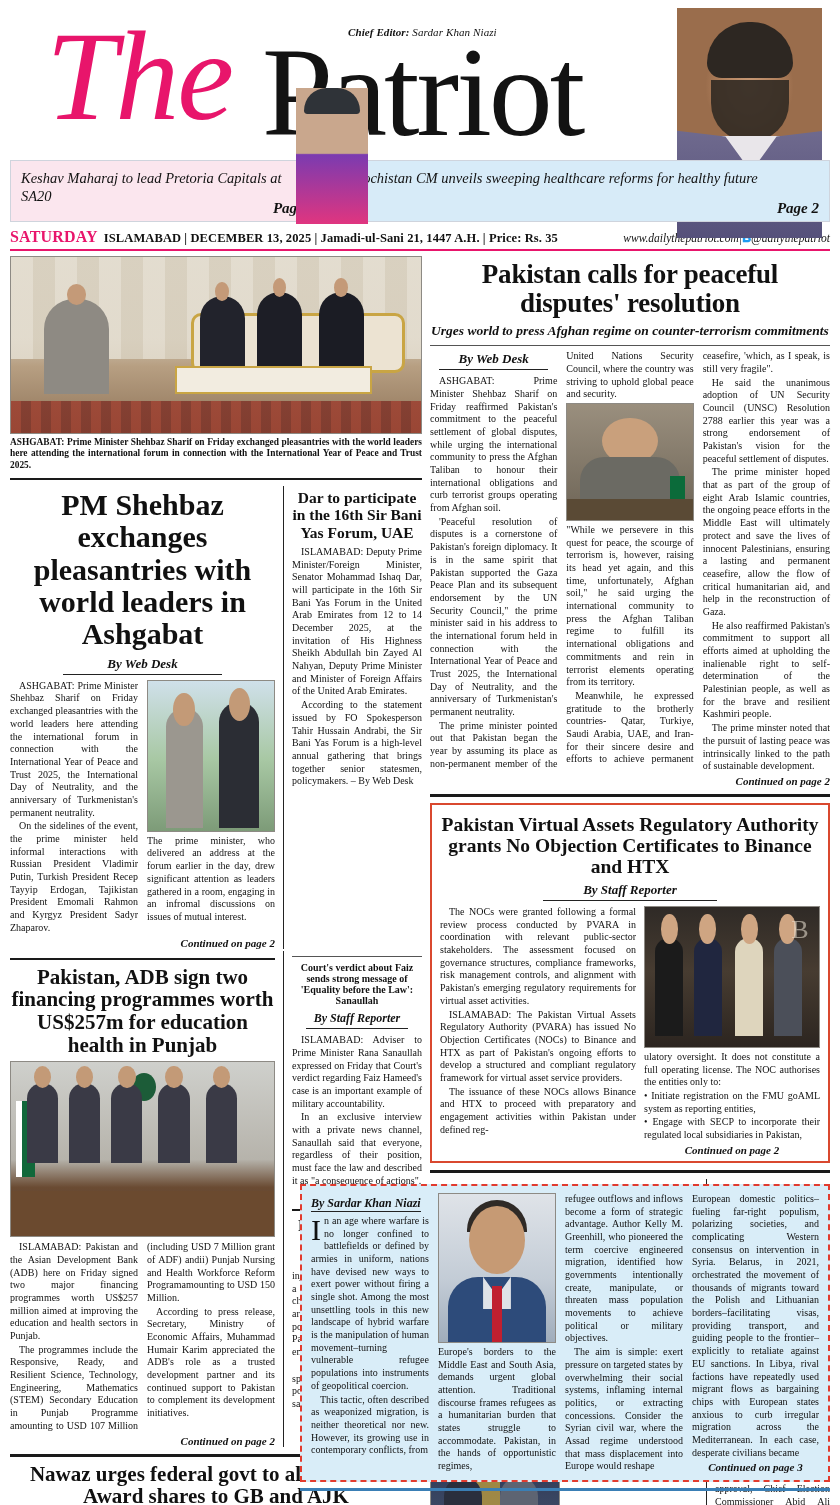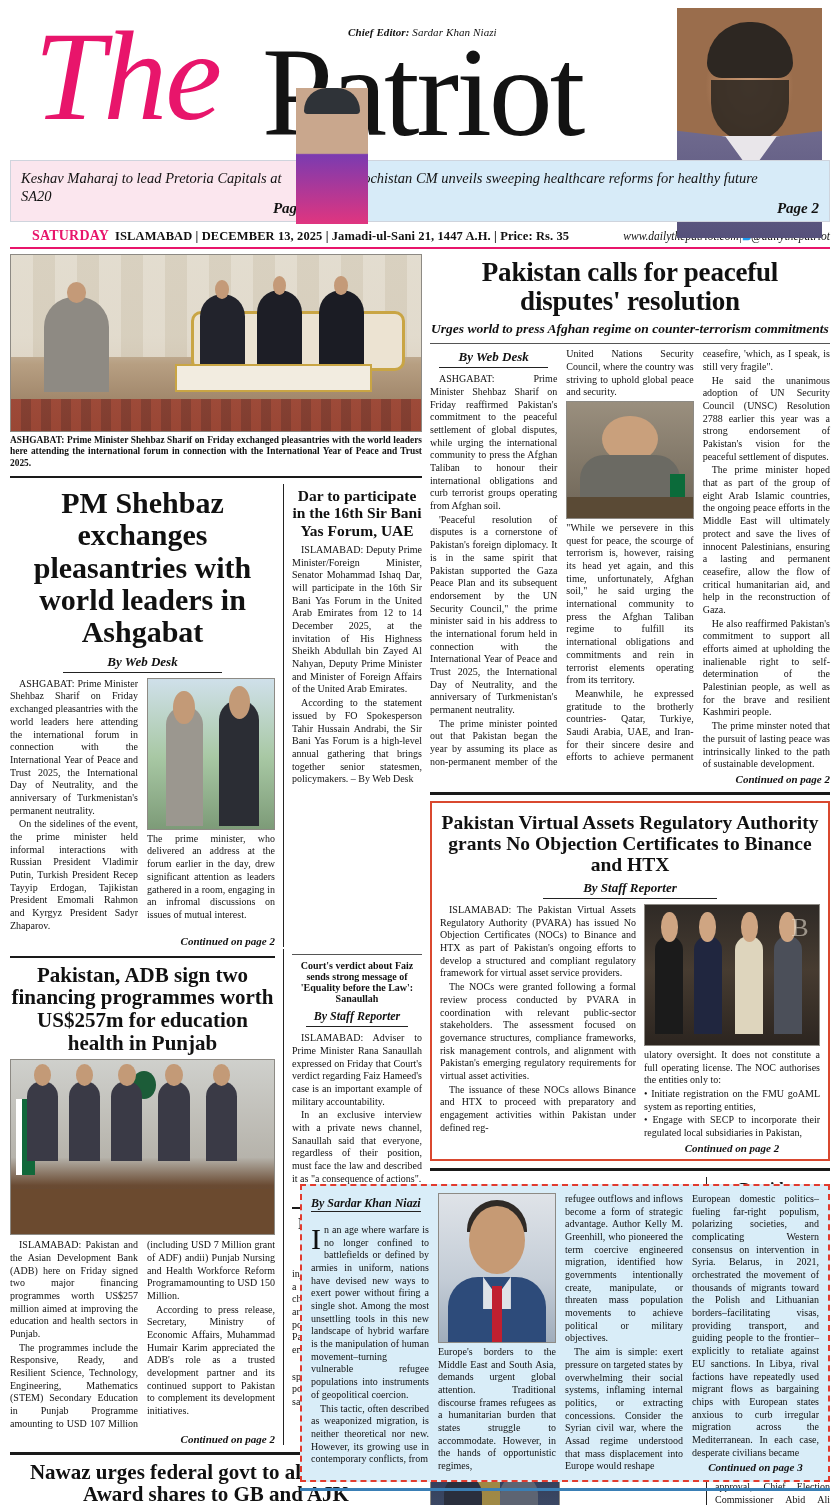--- a/index.html
+++ b/index.html
@@ -15,21 +15,21 @@
 
   
   .masthead { position: relative; height: 152px; }
   .chief-editor {
     position: absolute; left: 338px; top: 20px;
     font-family: "Liberation Serif", serif;
     font-style: italic; font-size: 11px; letter-spacing: .1px;
   }
   .chief-editor b { font-weight: 700; }
   .logo-the {
-    position: absolute; left: 24px; top: 6px;
+    position: absolute; left: 36px; top: 6px;
     font-family: "Liberation Serif", serif;
     font-size: 128px; line-height: 1; color: #E8156B; font-style: italic;
     font-weight: 400; letter-spacing: -2px;
   }
   .logo-patriot {
     position: absolute; left: 252px; top: 22px;
     font-family: "Liberation Serif", serif;
     font-size: 128px; line-height: 1; color: #131313;
     font-weight: 400; letter-spacing: -3px;
   }
@@ -76,23 +76,22 @@
     background: linear-gradient(180deg,#c9a78d 0%,#c9a78d 48%,#7b3bb0 49%,#e0357f 100%);
     z-index: 4;
   }
   .teaser-photo-cric .cap { position:absolute; left:8px; top:0; width:56px; height:26px;
     background:#2f3338; border-radius: 26px 26px 4px 4px; }
 
   
   .dateline-wrap { border-bottom: 2px solid #E8156B; padding: 4px 0 3px 0; margin-top: 2px;
      display:flex; align-items: baseline; }
   .dateline-day {
-    color: #E8156B; font-weight: 700; font-size: 14px; letter-spacing: .2px;
-    font-family: "Liberation Serif", serif;
-    margin-left: 22px;
+    color: #E8156B; font-weight: 700; font-size: 16px; letter-spacing: .2px;
+    font-family: "Liberation Serif", serif;
   }
   .dateline-main { font-size: 12.5px; font-weight: 700; margin-left: 6px; letter-spacing: .1px; }
   .dateline-right { margin-left:auto; font-size: 11.5px; font-style: italic; display:flex; align-items:center;}
   .tw { color: #1d9bf0; font-weight: 700; font-style: normal; font-size: 13px; }
 
   
   .body-grid { display: flex; gap: 8px; margin-top: 5px; }
   .col-left { width: 412px; }
   .col-right { flex: 1; }
 
@@ -369,22 +368,22 @@
         <div class="cont">Continued on page 2</div>
       </div>
 
       <div class="rule-thick"></div>
 
       <div class="box-red">
         <h2 class="hl2" style="font-size:19.5px;">Pakistan Virtual Assets Regulatory Authority grants No Objection Certificates to Binance and HTX</h2>
         <span class="byline" style="width:46%;">By Staff Reporter</span>
         <div style="display:flex; gap:8px;">
           <div style="width:196px;">
+            <p class="body">The NOCs were granted following a formal review process conducted by PVARA in coordination with relevant public-sector stakeholders. The assessment focused on governance structures, compliance frameworks, risk management controls, and alignment with Pakistan's emerging regulatory requirements for virtual asset activities.</p>
             <p class="body">ISLAMABAD: The Pakistan Virtual Assets Regulatory Authority (PVARA) has issued No Objection Certificates (NOCs) to Binance and HTX as part of Pakistan's ongoing efforts to develop a structured and compliant regulatory framework for virtual asset service providers.</p>
-            <p class="body">The NOCs were granted following a formal review process conducted by PVARA in coordination with relevant public-sector stakeholders. The assessment focused on governance structures, compliance frameworks, risk management controls, and alignment with Pakistan's emerging regulatory requirements for virtual asset activities.</p>
             <p class="body">The issuance of these NOCs allows Binance and HTX to proceed with preparatory and engagement activities within Pakistan under defined reg-</p>
           </div>
           <div style="flex:1;">
             <div class="photo ph-pvara" style="margin-bottom:3px;">
               <span class="q" style="left:6%;background:#1b1b1b;">
                   <i></i>
                 </span>
               <span class="q" style="left:28%;background:#20263f;">
                   <i></i>
                 </span>
@@ -433,33 +432,33 @@
 
         </div>
       </div>
     </div>
   </div>
 
   <div style="position:absolute; left:300px; right:10px; bottom:14px;">
     <div class="box-dashed">
       <div style="display:flex; gap:9px;">
         <div style="width:118px;">
-          <div style="font-weight:700;font-style:italic;font-size:12px;border-bottom:1.5px solid #222;display:inline-block;margin-bottom:12px;text-align:center;">By Sardar Khan Niazi</div>
+          <div style="font-weight:700;font-style:italic;font-size:12px;border-bottom:1.5px solid #222;display:inline-block;margin-bottom:3px;text-align:center;">By Sardar Khan Niazi</div>
           <p class="body dropcap noind">In an age where warfare is no longer confined to battlefields or defined by armies in uniform, nations have devised new ways to exert power without firing a single shot. Among the most unsettling tools in this new landscape of hybrid warfare is the manipulation of human movement–turning vulnerable refugee populations into instruments of geopolitical coercion.</p>
           <p class="body">This tactic, often described as weaponized migration, is neither theoretical nor new. However, its growing use in contemporary conflicts, from</p>
         </div>
         <div style="width:118px;">
           <div class="photo ph-niazi" style="margin-bottom:3px;">
             <span class="hair"></span>
             <span class="head"></span>
             <span class="suit"></span>
             <span class="shirt"></span>
             <span class="tie"></span>
           </div>
-          <p class="body noind">Europe's borders to the Middle East and South Asia, demands urgent global attention. Traditional discourse frames refugees as a humanitarian burden that states struggle to accommodate. However, in the hands of opportunistic regimes,</p>
+          <p class="body noind">Europe's borders to the Middle East and South Asia, demands urgent global attention. Traditional discourse frames refugees as a humanitarian burden that states struggle to accommodate. Pakistan, in the hands of opportunistic regimes,</p>
         </div>
         <div style="width:118px;">
           <p class="body noind">refugee outflows and inflows become a form of strategic advantage. Author Kelly M. Greenhill, who pioneered the term coercive engineered migration, identified how governments intentionally create, manipulate, or threaten mass population movements to achieve political or military objectives.</p>
           <p class="body">The aim is simple: exert pressure on targeted states by overwhelming their social systems, inflaming internal politics, or extracting concessions. Consider the Syrian civil war, where the Assad regime understood that mass displacement into Europe would reshape</p>
         </div>
         <div style="flex:1;">
           <p class="body noind">European domestic politics–fueling far-right populism, polarizing societies, and complicating Western consensus on intervention in Syria. Belarus, in 2021, orchestrated the movement of thousands of migrants toward the Polish and Lithuanian borders–facilitating visas, providing transport, and guiding people to the frontier–explicitly to retaliate against EU sanctions. In Libya, rival factions have repeatedly used migrant flows as bargaining chips with European states anxious to curb irregular migration across the Mediterranean. In each case, desperate civilians became</p>
           <div class="cont c">Continued on page 3</div>
         </div>
       </div>

